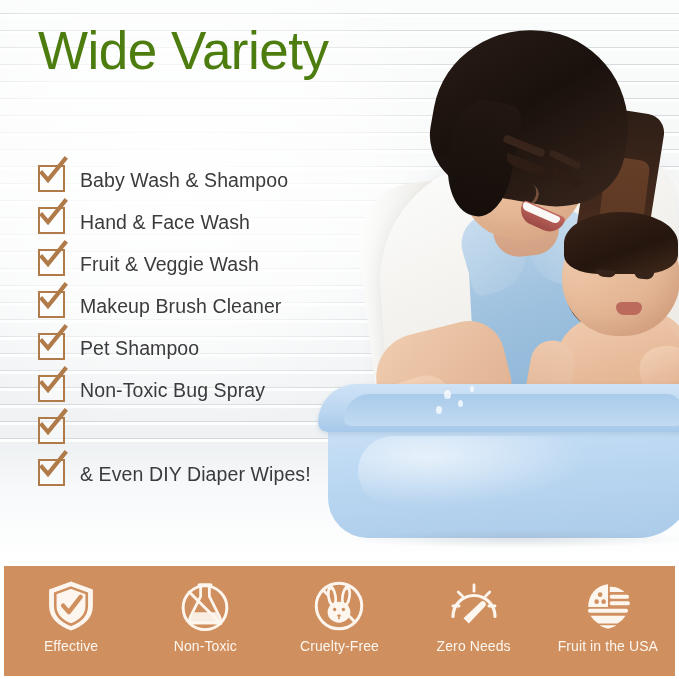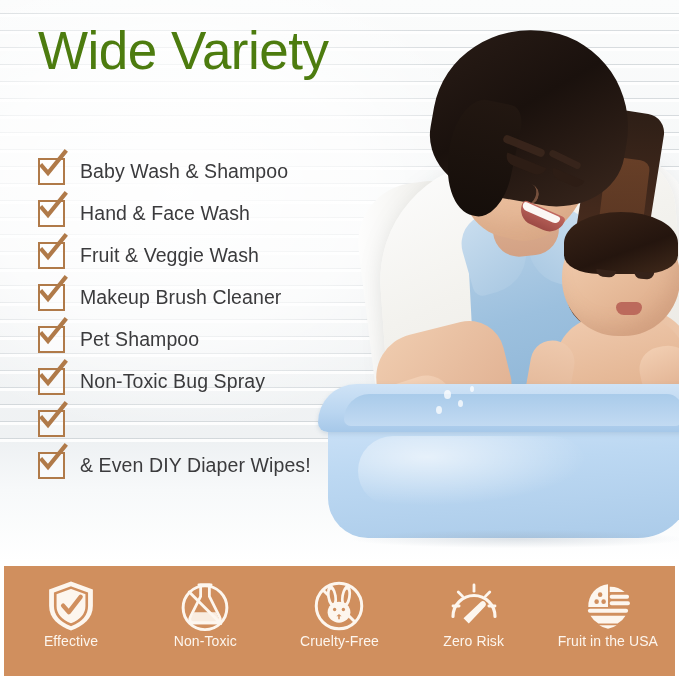--- a/index.html
+++ b/index.html
@@ -235,21 +235,21 @@
     letter-spacing:-0.5px;
     color:#4d7c0f;
     font-family:"Liberation Sans", sans-serif;
   }
 
   
   .checklist{
     position:absolute;left:38px;top:150px;width:330px;
   }
   .check-row{
-    display:flex;align-items:center;
+    display:flex;align-items:flex-end;
     height:42px;
   }
   .cbox{
     position:relative;width:23px;height:23px;flex:0 0 23px;
     border:2px solid #b07a49;
     background:rgba(255,255,255,.45);
     margin-right:15px;
   }
   .cbox svg{position:absolute;left:-4px;top:-9px;width:31px;height:31px;overflow:visible;}
   .check-label{
@@ -271,20 +271,21 @@
     display:flex;align-items:flex-start;justify-content:space-around;
     padding-top:12px;
     box-sizing:border-box;
   }
   .badge{
     display:flex;flex-direction:column;align-items:center;
     width:118px;
   }
   .badge-icon{width:56px;height:56px;display:block;}
   .badge-label{
+    margin-top:5px;
     font-size:14px;
     font-weight:400;
     color:#fdf6ee;
     text-align:center;
     line-height:1.12;
     letter-spacing:.1px;
   }
 </style>
 </head>
 <body>
@@ -470,21 +471,21 @@
       <div class="badge">
         <svg class="badge-icon" viewBox="0 0 64 64">
           <path d="M8 44 A24 24 0 1 1 56 44" fill="none" stroke="#fdf6ee" stroke-width="3.6" stroke-linecap="round"></path>
           <line x1="32" y1="8" x2="32" y2="15" stroke="#fdf6ee" stroke-width="3.2" stroke-linecap="round"></line>
           <line x1="14" y1="16" x2="19" y2="21" stroke="#fdf6ee" stroke-width="3.2" stroke-linecap="round"></line>
           <line x1="50" y1="16" x2="45" y2="21" stroke="#fdf6ee" stroke-width="3.2" stroke-linecap="round"></line>
           <line x1="8" y1="32" x2="15" y2="32" stroke="#fdf6ee" stroke-width="3.2" stroke-linecap="round"></line>
           <line x1="56" y1="32" x2="49" y2="32" stroke="#fdf6ee" stroke-width="3.2" stroke-linecap="round"></line>
           <path d="M20 46 L40 27 a3.6 3.6 0 0 1 5 5 L26 52 Z" fill="#fdf6ee"></path>
         </svg>
-        <div class="badge-label">Zero Risk</div>
+        <div class="badge-label">Zero Needs</div>
       </div>
 
       <div class="badge">
         <svg class="badge-icon" viewBox="0 0 64 64">
           <path d="M32 6 A26 26 0 0 1 58 32 L32 32 Z" fill="#fdf6ee" opacity="0"></path>
           <path d="M32 6 A26 26 0 0 0 10 44 L54 44 A26 26 0 0 0 32 6 Z" fill="none"></path>
 
           <path d="M32 7 A25 25 0 0 0 9.5 33 L32 33 Z" fill="#fdf6ee"></path>
           <circle cx="19" cy="27" r="2.6" fill="#d08f5e"></circle>
           <circle cx="27" cy="27" r="2.6" fill="#d08f5e"></circle>

